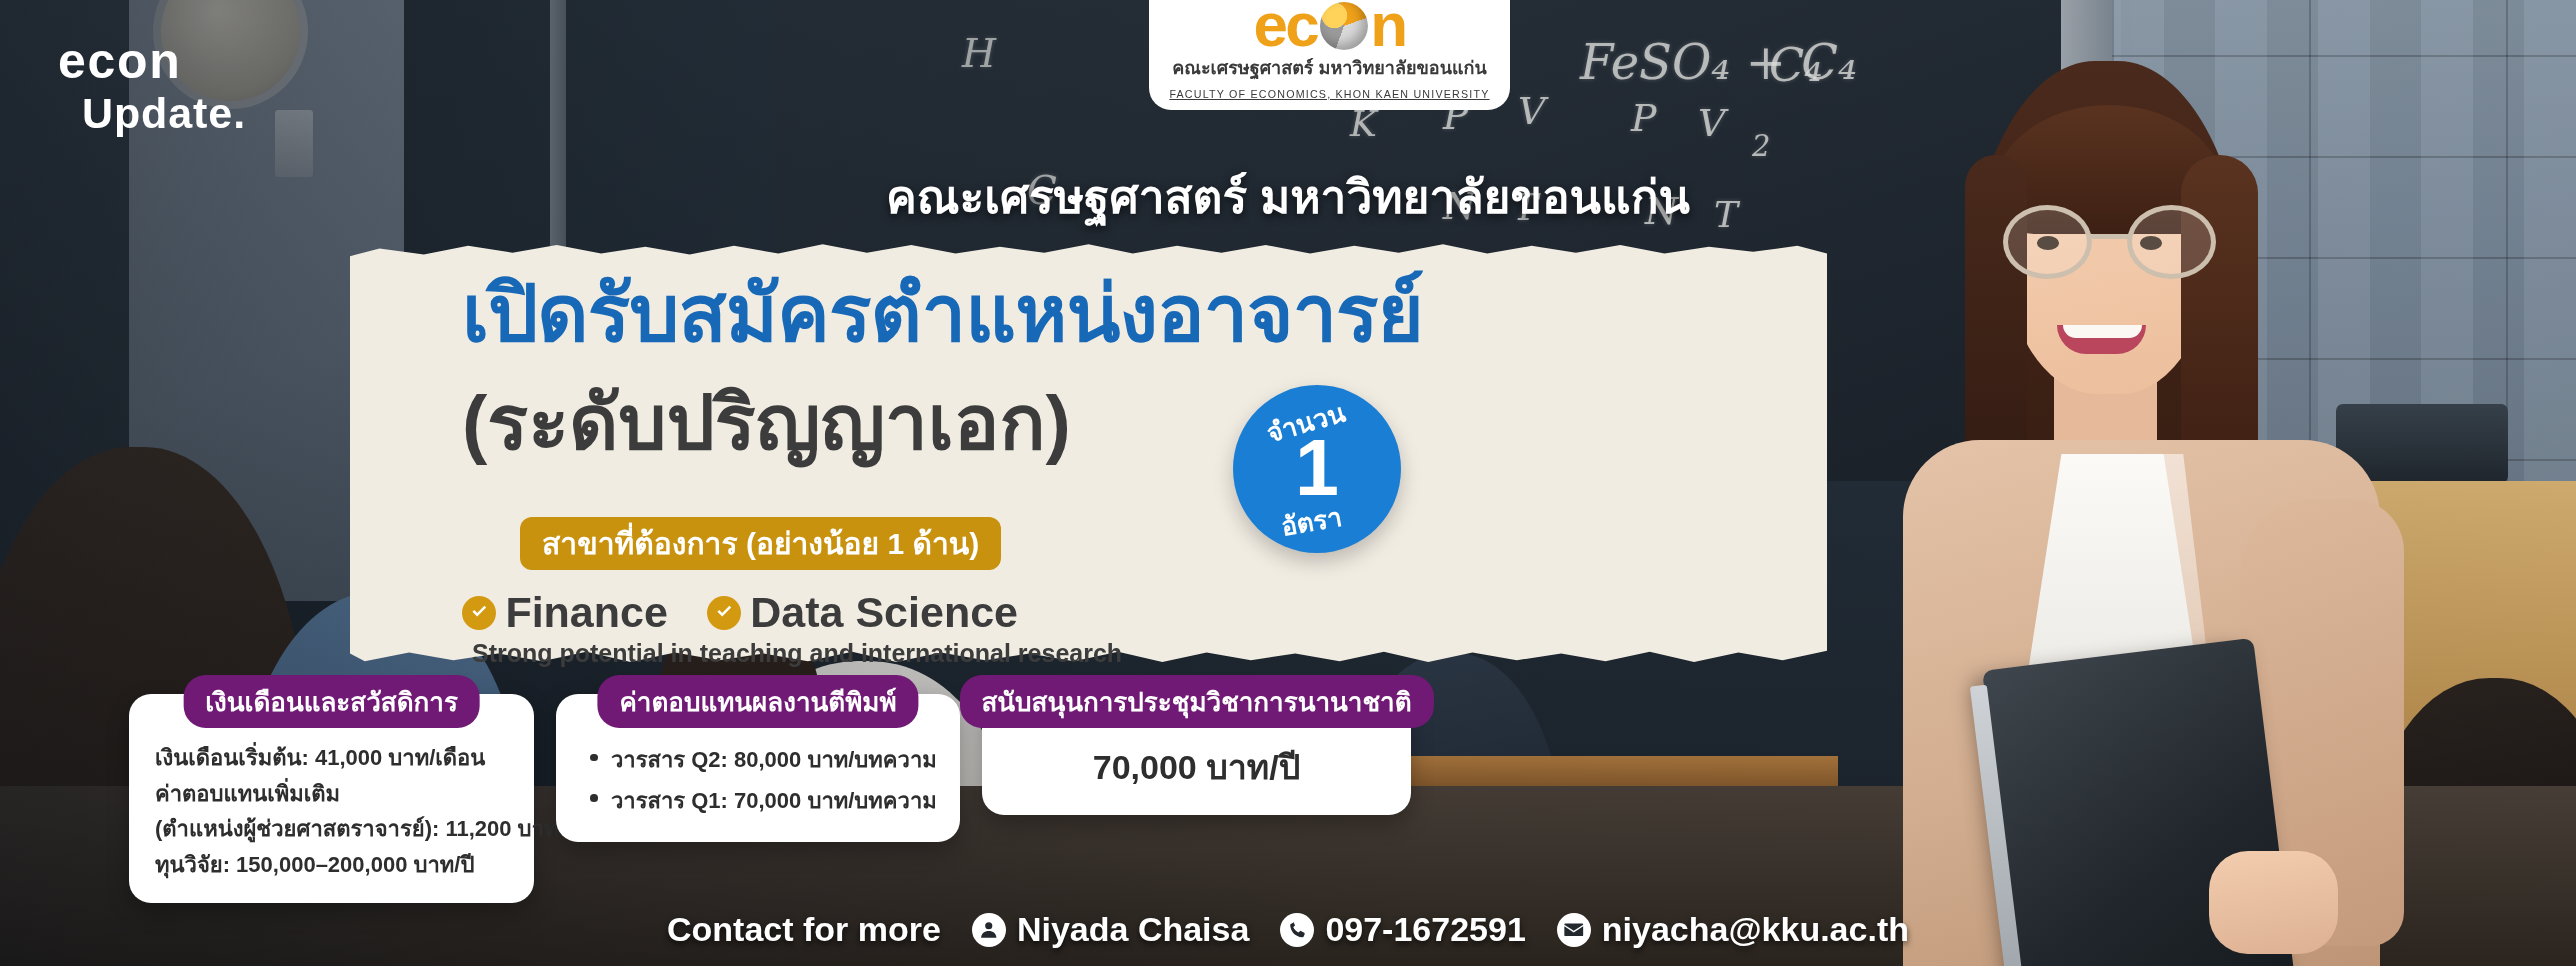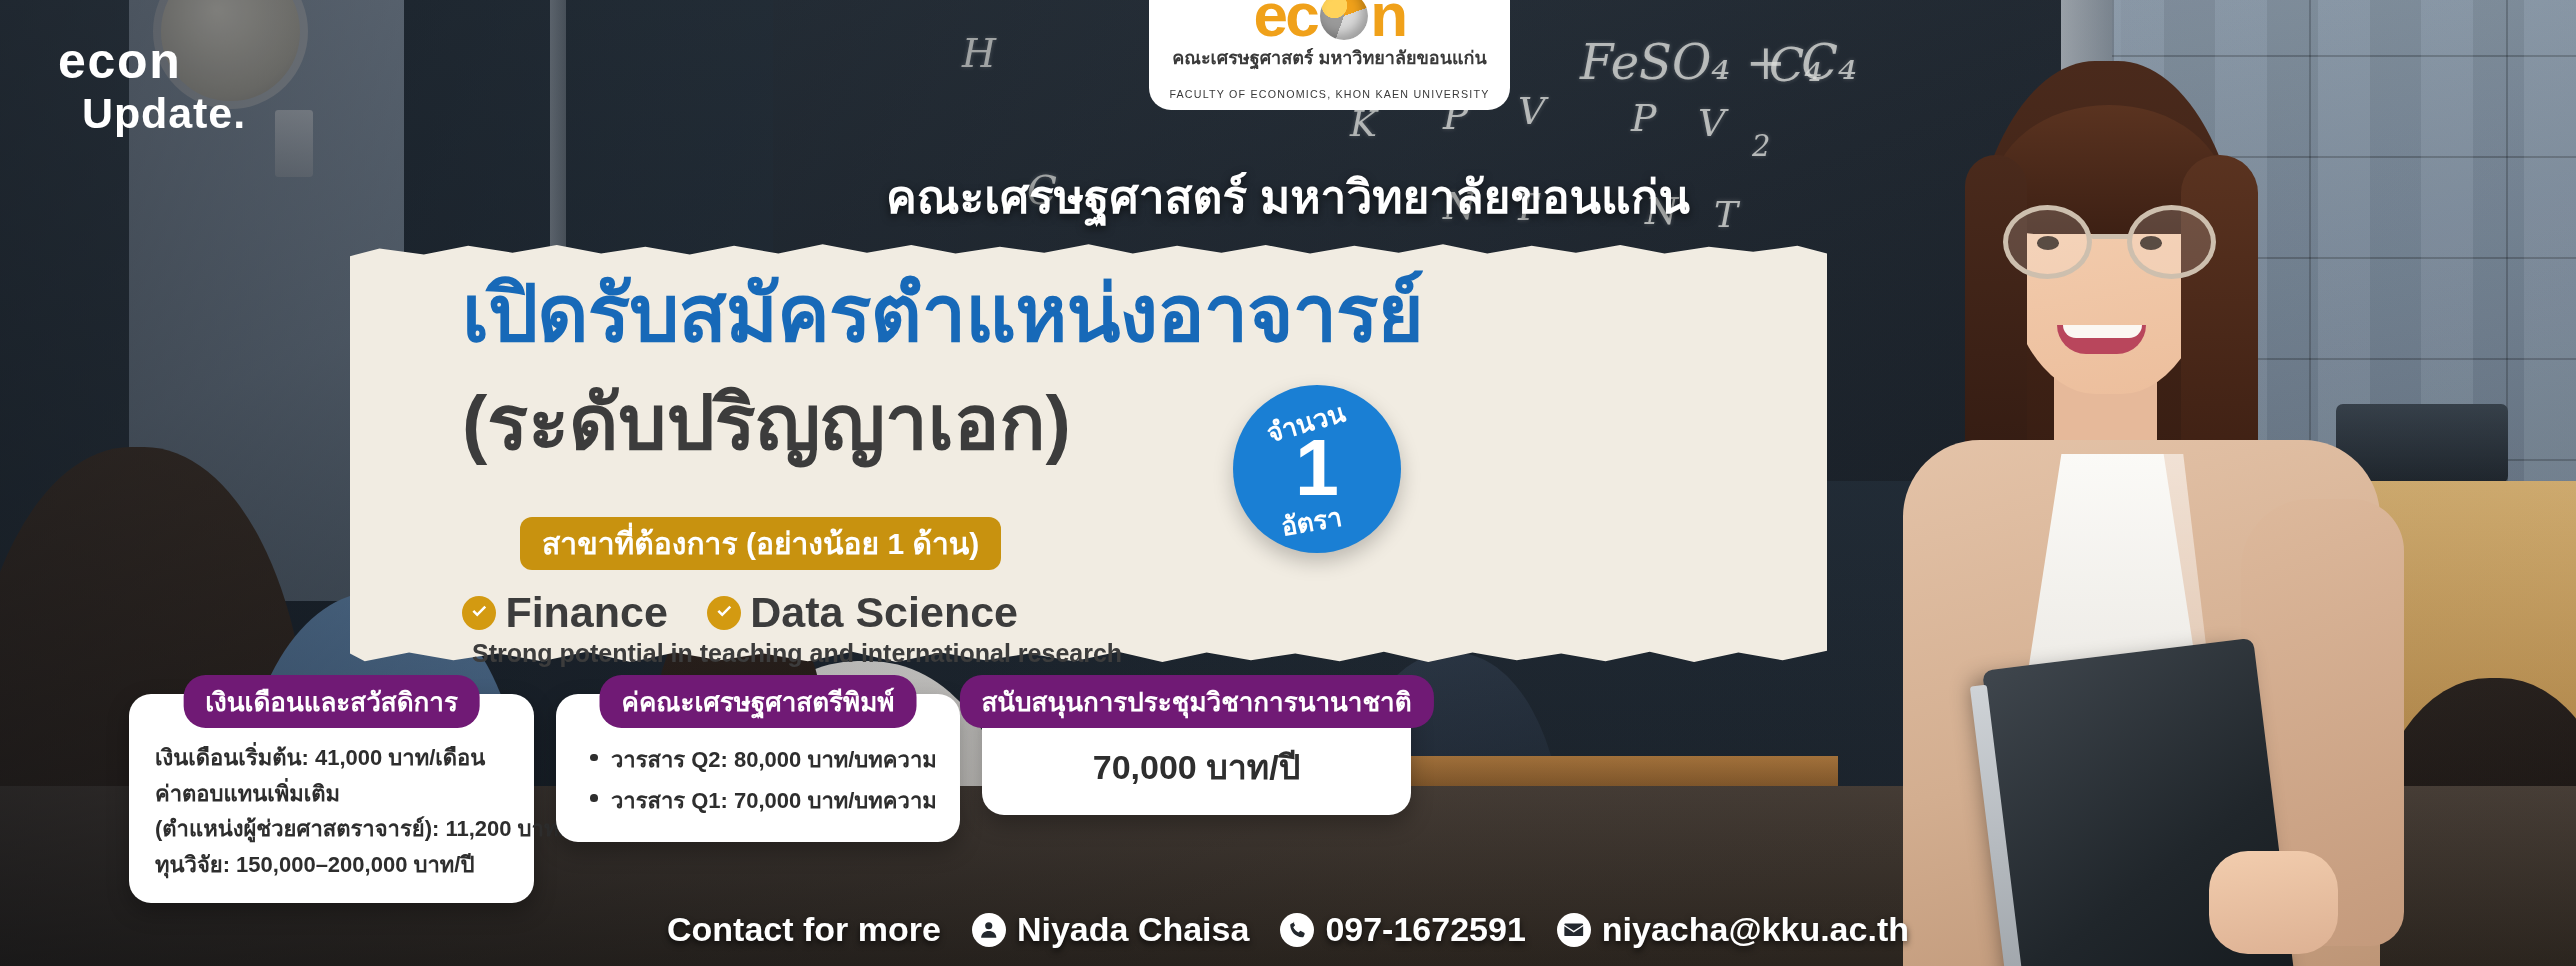--- a/index.html
+++ b/index.html
@@ -179,21 +179,21 @@
     line-height:.82; letter-spacing:-2.6px;
   }
   .logo-globe {
     width:48px; height:48px; border-radius:50%; margin:0 2.6px;
     background:
       radial-gradient(circle at 30% 28%, #ffd35a 0 26%, rgba(255,211,90,0) 27%),
       conic-gradient(from 200deg,#9a9a9a 0deg 150deg,#f0a11a 150deg 230deg,#d9d9d9 230deg 360deg);
     box-shadow:inset -5.2px -5.2px 10.3px rgba(0,0,0,.28);
   }
   .logo-th { font-size:18px; color:#3a3a3a; font-weight:600; margin-top:1.7px; }
-  .logo-en { font-size:10.7px; color:#3a3a3a; letter-spacing:1.2px; margin-top:16px; }
+  .logo-en { font-size:10.7px; color:#3a3a3a; letter-spacing:1.2px; margin-top:6px;text-decoration:underline; }
 
   
   .faculty-line {
     position:absolute; left:0; top:160px; width:2576px; text-align:center; z-index:8;
     color:#ffffff; font-size:46px; font-weight:700;
     text-shadow:0 2.6px 8.6px rgba(0,0,0,.6);
   }
 
   
   .torn-panel {
@@ -441,21 +441,21 @@
       <div class="card-pill">เงินเดือนและสวัสดิการ</div>
       <div id="salary-lines">
           <div class="card-line">เงินเดือนเริ่มต้น: 41,000 บาท/เดือน</div>
           <div class="card-line">ค่าตอบแทนเพิ่มเติม</div>
           <div class="card-line">(ตำแหน่งผู้ช่วยศาสตราจารย์): 11,200 บาท/เดือน</div>
           <div class="card-line">ทุนวิจัย: 150,000–200,000 บาท/ปี</div>
         </div>
     </div>
 
     <div class="card" id="card-publish">
-      <div class="card-pill">ค่คณะเศรษฐศาสตรีพิมพ์</div>
+      <div class="card-pill">ค่าตอบแทนผลงานตีพิมพ์</div>
       <ul class="card-bullets" id="publish-bullets">
           <li>วารสาร Q2: 80,000 บาท/บทความ</li>
           <li>วารสาร Q1: 70,000 บาท/บทความ</li>
         </ul>
     </div>
 
     <div class="card" id="card-conf">
       <div class="card-pill">สนับสนุนการประชุมวิชาการนานาชาติ</div>
       <div class="card-center">70,000 บาท/ปี</div>
     </div>

